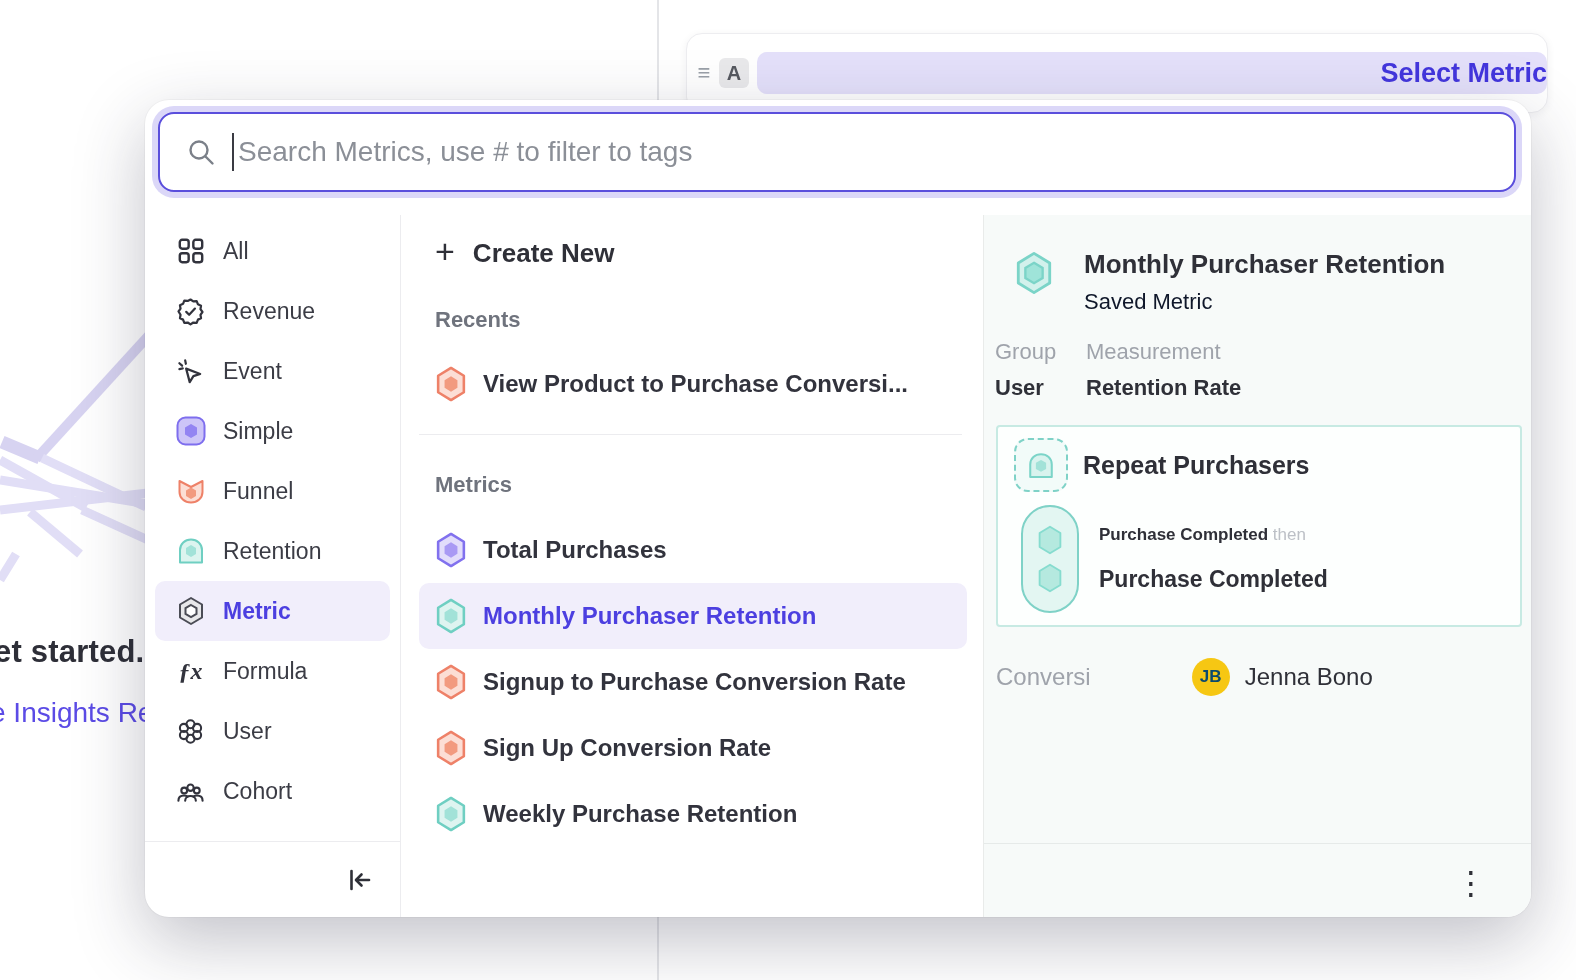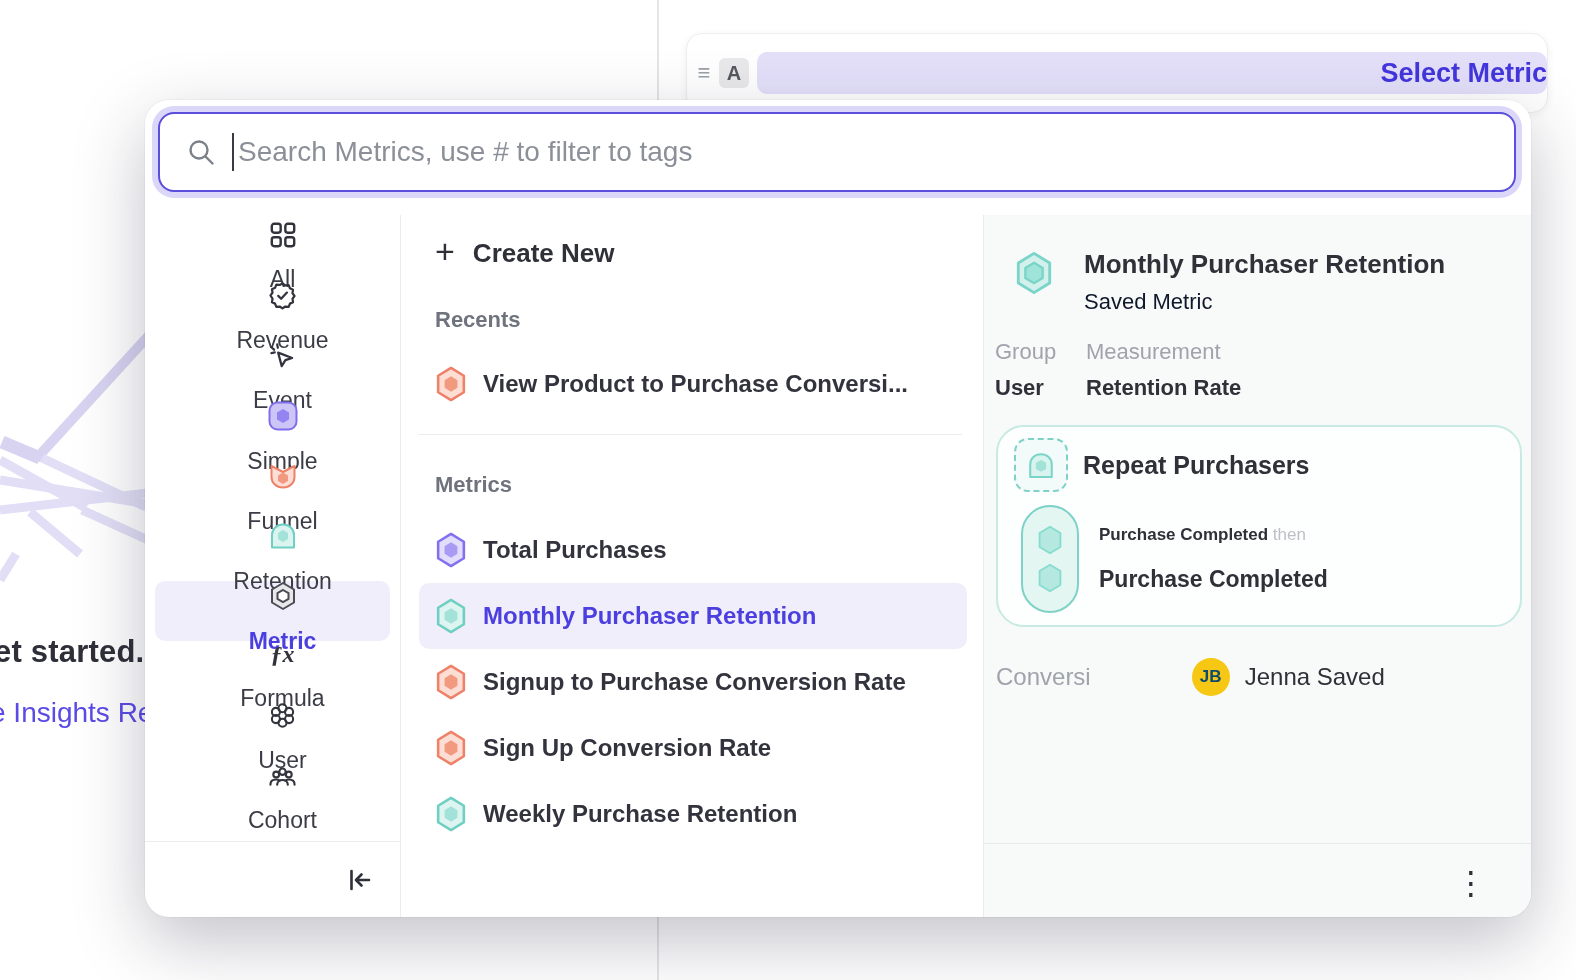--- a/index.html
+++ b/index.html
@@ -35,21 +35,21 @@
   .search input { flex:1; border:none; outline:none; font-size:28px; color:#32333d;
                   font-family:"Liberation Sans","DejaVu Sans",sans-serif; background:transparent; }
   .search input::placeholder { color:#8b8f97; opacity:1; }
 
   .body { position:absolute; left:0; top:115px; width:1386px; height:702px; display:flex; }
 
   
   .side { width:255px; position:relative; }
   .side-list { padding-top:6px; }
   .side-row { display:flex; align-items:center; height:60px; margin:0 10px; padding-left:20px;
-              border-radius:10px; gap:17px; cursor:pointer;flex-direction:column; }
+              border-radius:10px; gap:17px; cursor:pointer; }
   .side-row .ic { width:31px; height:31px; display:flex; align-items:center; justify-content:center; }
   .side-row .lbl { font-size:23px; font-weight:500; color:#3b3c45; }
   .side-row.sel { background:#f1eefb; }
   .side-row.sel .lbl { color:#4c3fe0; font-weight:600; }
   .fx { font-size:24px; font-style:italic; font-weight:600; color:#32333d; font-family:"Liberation Serif","DejaVu Serif",serif; }
   .side-foot { position:absolute; left:0; bottom:0; width:255px; height:76px; border-top:1px solid #ececef; }
   .collapse-btn { position:absolute; right:26px; top:24px; cursor:pointer; }
 
   
   .mid { width:583px; border-left:1px solid #ececef; padding:16px 0 0 18px; position:relative; }
@@ -82,21 +82,21 @@
             border-bottom-right-radius:24px; }
   .d-head { position:absolute; left:30px; top:34px; display:flex; gap:30px; }
   .d-title { font-size:26px; font-weight:700; color:#2f3038; line-height:1.2; }
   .d-sub { font-size:22px; color:#0f172a; margin-top:9px; }
   .d-meta { position:absolute; left:11px; top:124px; display:flex; gap:0; }
   .meta-col1 { width:91px; }
   .meta-lbl { font-size:22px; font-weight:500; color:#9fa3ab; }
   .meta-val { font-size:22px; font-weight:600; color:#2f3038; margin-top:10px; }
 
   .d-card { position:absolute; left:12px; top:210px; width:526px; height:202px; background:#fdfffe;
-            border:2px solid #c7eae3; border-radius:28px; }
+            border:2px solid #c7eae3; border-radius:4px; }
   .dc-icon { position:absolute; left:16px; top:11px; width:54px; height:54px; border:2px dashed #7fd2c7;
              border-radius:14px; background:#f2fbf9; display:flex; align-items:center; justify-content:center; }
   .dc-title { position:absolute; left:85px; top:24px; font-size:25px; font-weight:700; color:#2f3038; }
   .dc-capsule { position:absolute; left:23px; top:78px; width:58px; height:108px; border:2px solid #7fd2c7;
                 border-radius:29px; background:#e3f6f2; display:flex; flex-direction:column;
                 align-items:center; justify-content:center; gap:8px; }
   .dc-line1 { position:absolute; left:101px; top:98px; font-size:17px; font-weight:700; color:#2f3038; white-space:nowrap; }
   .dc-line1 .then { font-weight:400; color:#bcc0c6; }
   .dc-line2 { position:absolute; left:101px; top:139px; font-size:23px; font-weight:700; color:#2f3038; }
 
@@ -361,21 +361,21 @@
           </div>
           <div class="dc-line1">
             <span>Purchase Completed</span> <span class="then">then</span>
           </div>
           <div class="dc-line2">Purchase Completed</div>
         </div>
 
         <div class="d-creator">
           <span class="creator-lbl">Conversi</span>
           <span class="avatar">JB</span>
-          <span class="creator-name">Jenna Saved</span>
+          <span class="creator-name">Jenna Bono</span>
         </div>
 
         <div class="d-foot">
           <span class="kebab">⋮</span>
         </div>
       </div>
 
     </div>
   </div>
 </div>

